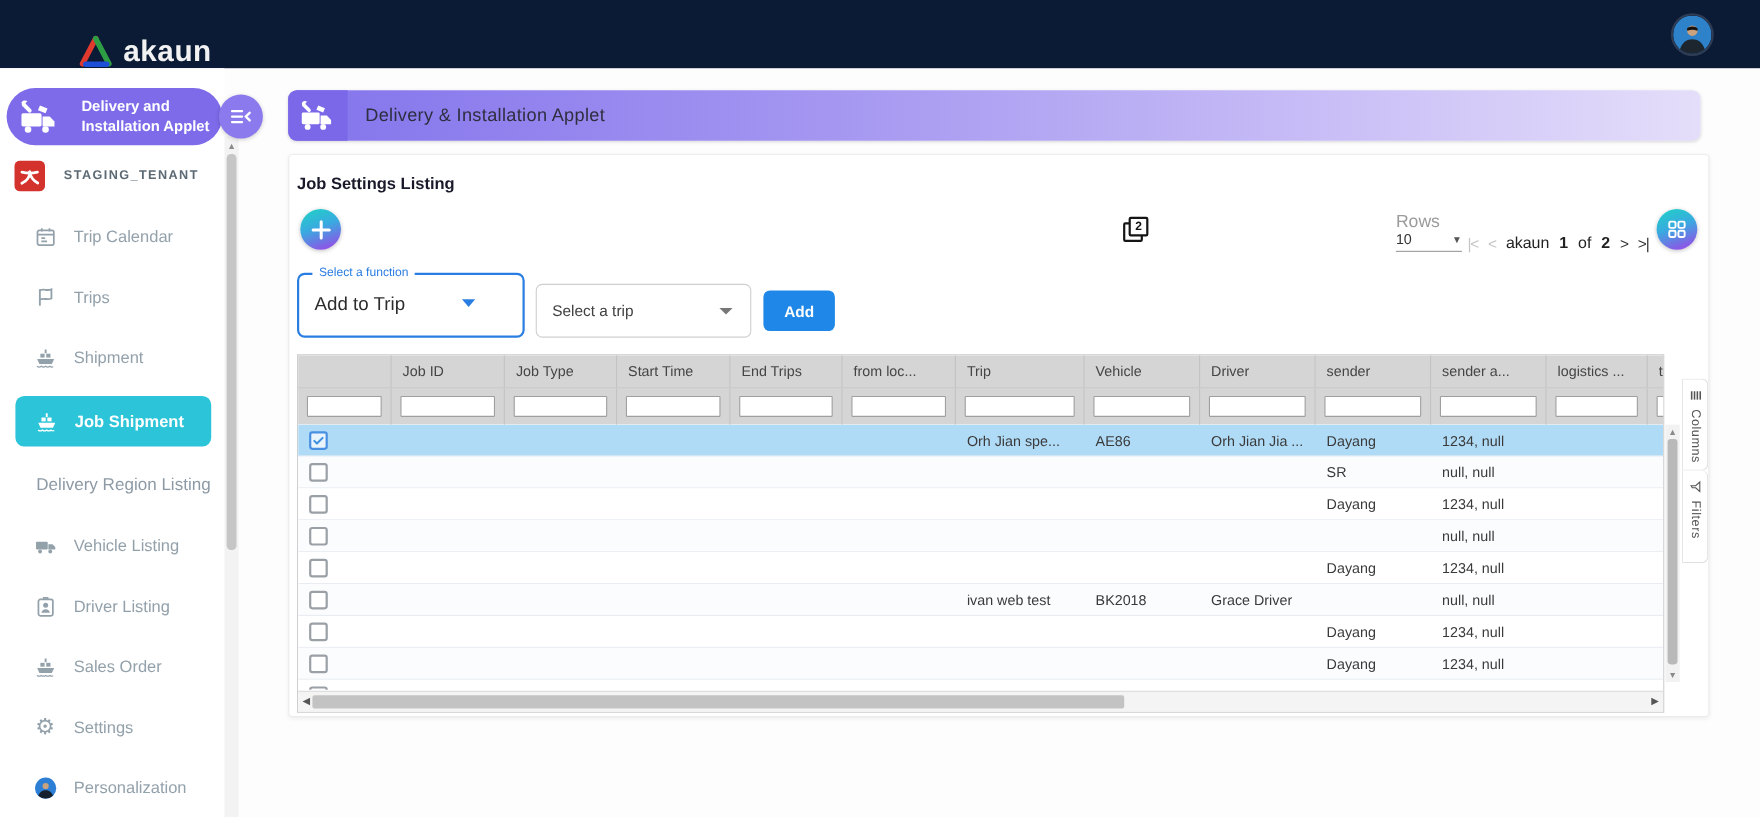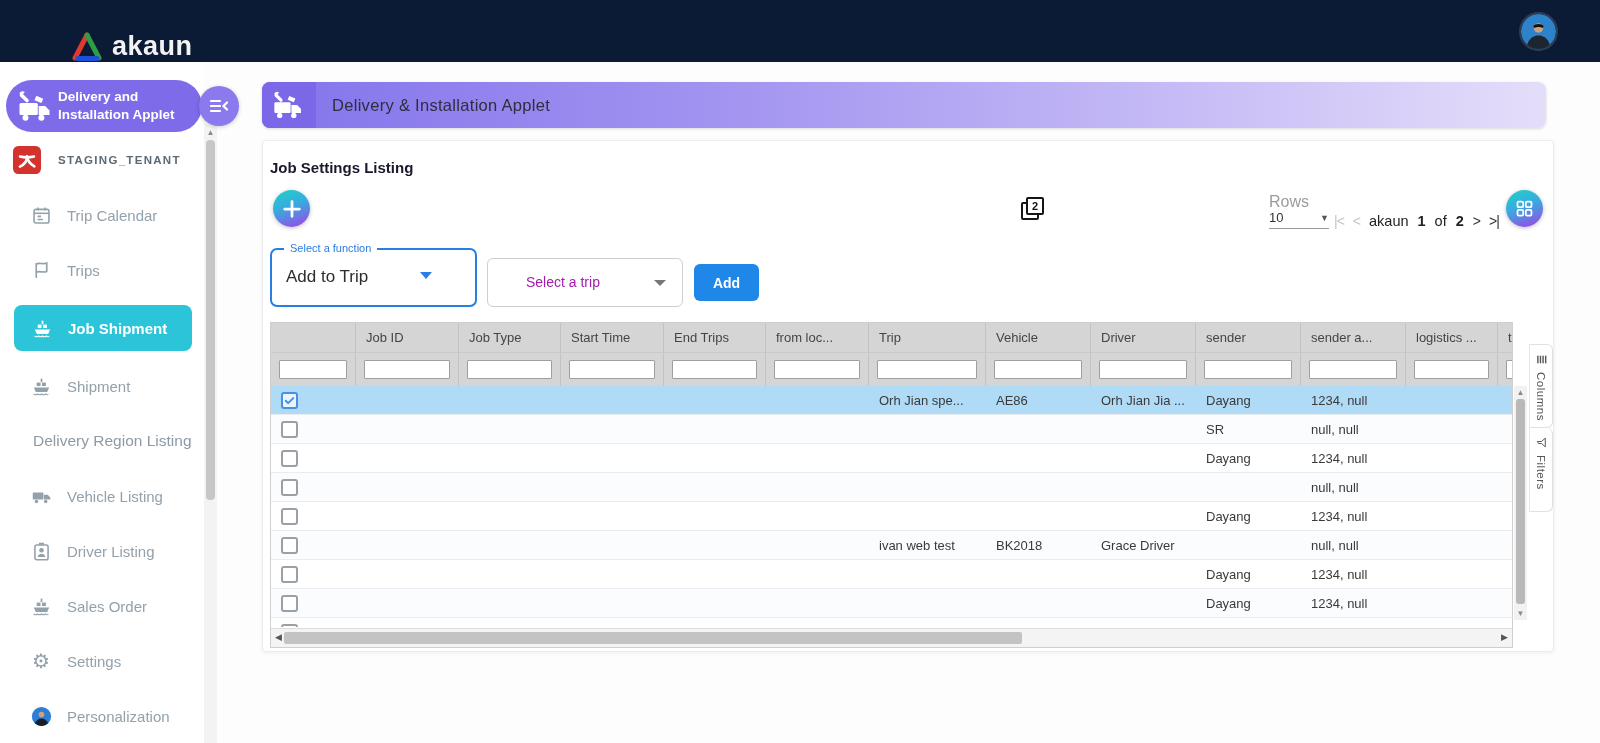--- a/index.html
+++ b/index.html
@@ -12,21 +12,21 @@
   .logo svg { width:34px; height:30px; }
   .logo-text { color:#f2f2f2; font-size:27px; font-weight:bold; letter-spacing:.5px; }
   .topbar-avatar { position:absolute; right:44px; top:14px; width:35px; height:35px; border-radius:50%; overflow:hidden; box-shadow:0 0 0 2px rgba(255,255,255,.15); }
   .topbar-avatar svg { width:35px; height:35px; display:block; }
 
   
   .sidebar { position:absolute; left:0; top:62px; width:204px; height:681px; background:#fff; }
   .applet-pill { position:absolute; left:6px; top:18px; width:196px; height:52px; background:#7d6bea; border-radius:26px; display:flex; align-items:center; color:#fff; z-index:4; }
   .applet-pill .truck-ic { width:44px; height:36px; margin-left:8px; flex:0 0 auto; }
   .applet-pill .truck-ic svg { width:44px; height:36px; }
-  .applet-title { font-size:13.5px; font-weight:600; line-height:1.3; width:128px; margin-left:0; }
+  .applet-title { font-size:13.5px; font-weight:600; line-height:1.3; width:128px; margin-left:16px; }
   .sb-toggle { position:absolute; left:199px; top:24px; width:40px; height:40px; border-radius:50%; background:#8b7aee; display:flex; align-items:center; justify-content:center; z-index:6; box-shadow:0 1px 4px rgba(0,0,0,.2); cursor:pointer; }
   .sb-toggle svg { width:24px; height:24px; }
   .sb-items { position:absolute; left:0; top:78px; width:204px; }
   .sb-item { display:flex; align-items:center; height:40px; margin-bottom:15px; padding-left:30px; gap:15px; color:#93a1ab; font-size:15px; cursor:pointer; }
   .sb-item .sb-icon { width:22px; height:22px; display:flex; align-items:center; justify-content:center; flex:0 0 auto; }
   .sb-item .sb-icon svg { width:21px; height:21px; }
   .sb-item .glyph { font-size:20px; line-height:1; }
   .sb-item.tenant { padding-left:13px; gap:17px; color:#5d6a74; font-size:11.5px; font-weight:bold; letter-spacing:1.3px; }
   .sb-item.tenant .sb-icon { width:28px; height:28px; }
   .sb-item.tenant .sb-icon svg { width:28px; height:28px; }
@@ -70,21 +70,21 @@
   .pager b { font-weight:bold; }
   .grid-btn { position:absolute; left:1506px; top:190px; width:37px; height:37px; border-radius:50%; background:linear-gradient(160deg,#1ed3c6 0%,#3aa9e0 45%,#a43ee8 100%); display:flex; align-items:center; justify-content:center; box-shadow:0 1px 4px rgba(0,0,0,.25); cursor:pointer; }
   .grid-btn svg { width:21px; height:21px; }
 
   
   .fn-select { position:absolute; left:270px; top:248px; width:207px; height:59px; border:2px solid #2a7de1; border-radius:7px; background:#fff; cursor:pointer; }
   .fn-select .legend { position:absolute; left:12px; top:-8px; background:#fff; padding:0 6px; font-size:11px; color:#2a7de1; }
   .fn-select .value { position:absolute; left:14px; top:17px; font-size:17px; color:#2c2c2c; }
   .fn-select .caret { position:absolute; right:43px; top:22px; width:0; height:0; border-left:6px solid transparent; border-right:6px solid transparent; border-top:7px solid #2a7de1; }
   .trip-select { position:absolute; left:487px; top:258px; width:196px; height:49px; border:1px solid #cfcfcf; border-radius:6px; background:#fff; cursor:pointer; }
-  .trip-select .value { position:absolute; left:14px; top:15px; font-size:14px; color:#a21caf;margin-left:24px; }
+  .trip-select .value { position:absolute; left:14px; top:15px; font-size:14px; color:#404040; }
   .trip-select .caret { position:absolute; right:16px; top:21px; width:0; height:0; border-left:6px solid transparent; border-right:6px solid transparent; border-top:6px solid #777; }
   .add-btn { position:absolute; left:694px; top:264px; width:65px; height:37px; background:#1e87e8; border:none; border-radius:6px; color:#fff; font-size:14px; font-weight:bold; cursor:pointer; font-family:"Liberation Sans", sans-serif; }
 
   
   .tbl-outer { position:absolute; left:270px; top:322px; width:1243px; height:326px; border:1px solid #cfcfcf; background:#fff; overflow:hidden; }
   .tbl-head { display:flex; height:29px; background:#d5d5d5; }
   .tbl-head .hcell { display:flex; align-items:center; padding-left:10px; font-size:13px; color:#454545; border-right:1px solid #c3c3c3; overflow:hidden; white-space:nowrap; flex:0 0 auto; cursor:pointer; }
   .tbl-filter { display:flex; height:34px; background:#d5d5d5; border-top:1px solid #c9c9c9; }
   .tbl-filter .fcell { display:flex; align-items:center; justify-content:center; border-right:1px solid #c3c3c3; flex:0 0 auto; }
   .tbl-filter input { width:calc(100% - 16px); height:19px; border:1px solid #9f9f9f; border-radius:1px; background:#fff; outline:none; font-size:12px; padding:0 3px; font-family:"Liberation Sans", sans-serif; }
@@ -184,43 +184,43 @@
         </div>
         <div class="sb-item">
           <span class="sb-icon">
             <svg viewBox="0 0 24 24" fill="none" stroke="currentColor" stroke-width="1.9">
               <path d="M6 3.5v17"></path>
               <path d="M6 4.5c4-2 7.5 1 12-1v9.5c-4.5 2-8-1-12 1"></path>
             </svg>
           </span>
           <span class="sb-label">Trips</span>
         </div>
-        <div class="sb-item active">
+        <div class="sb-item">
           <span class="sb-icon">
             <svg viewBox="0 0 24 24" fill="currentColor">
               <path d="M11 3h2v4h-2z"></path>
               <rect x="6.5" y="7.5" width="4.4" height="4"></rect>
               <rect x="12.6" y="7.5" width="4.4" height="4"></rect>
               <path d="M3.2 13h17.6l-2.3 5.2H5.5z"></path>
               <path d="M3 20.6c1.5 1.1 3 1.1 4.5 0 1.5 1.1 3 1.1 4.5 0 1.5 1.1 3 1.1 4.5 0 1.1.9 2.3 1 3.4.4" fill="none" stroke="currentColor" stroke-width="1.3"></path>
             </svg>
           </span>
-          <span class="sb-label">Job Shipment</span>
-        </div>
-        <div class="sb-item">
+          <span class="sb-label">Shipment</span>
+        </div>
+        <div class="sb-item active">
           <span class="sb-icon">
             <svg viewBox="0 0 24 24" fill="currentColor">
               <path d="M11 3h2v4h-2z"></path>
               <rect x="6.5" y="7.5" width="4.4" height="4"></rect>
               <rect x="12.6" y="7.5" width="4.4" height="4"></rect>
               <path d="M3.2 13h17.6l-2.3 5.2H5.5z"></path>
               <path d="M3 20.6c1.5 1.1 3 1.1 4.5 0 1.5 1.1 3 1.1 4.5 0 1.5 1.1 3 1.1 4.5 0 1.1.9 2.3 1 3.4.4" fill="none" stroke="currentColor" stroke-width="1.3"></path>
             </svg>
           </span>
-          <span class="sb-label">Shipment</span>
+          <span class="sb-label">Job Shipment</span>
         </div>
         <div class="sb-item noicon">
           <span class="sb-label">Delivery Region Listing</span>
         </div>
         <div class="sb-item">
           <span class="sb-icon">
             <svg viewBox="0 0 24 24" fill="currentColor">
               <rect x="2" y="7.5" width="12.2" height="8" rx="1"></rect>
               <path d="M14.8 10h4.3l2.9 3v2.5h-7.2z"></path>
               <circle cx="6.2" cy="17.6" r="2"></circle>

